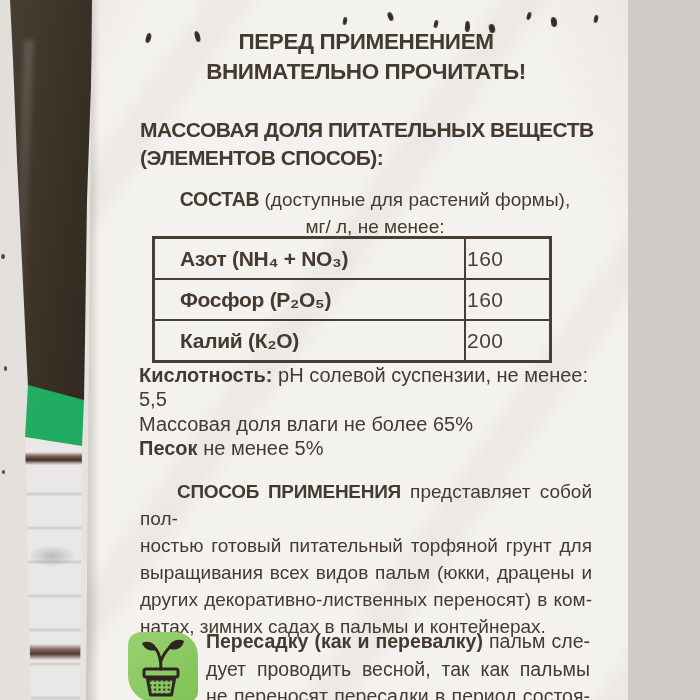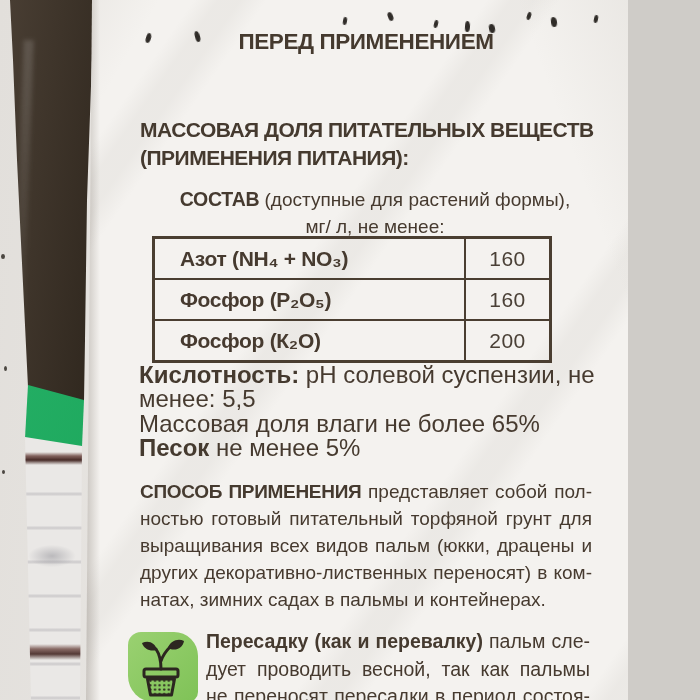--- a/index.html
+++ b/index.html
@@ -62,28 +62,28 @@
   }
   .intro{position:absolute;left:56px;top:186px;width:470px;font-size:19px;line-height:26.5px;text-align:center;}
   .intro b{font-size:19.5px;letter-spacing:-.3px;}
   table.comp{
     position:absolute;left:56px;top:236px;width:400px;border-collapse:collapse;
     border:3px solid #4a3e31;
     margin-left:12px;
   }
   table.comp td{border:2px solid #4a3e31;height:37px;}
   td.c-label{font-weight:bold;font-size:21px;letter-spacing:-.3px;padding-left:25px;width:283px;}
-  td.c-value{text-align:center;font-size:21px;letter-spacing:.5px;color:#4a4036;}
-  .props{position:absolute;left:55px;top:363px;width:470px;font-size:24px;line-height:24.4px;}
+  td.c-value{text-align:left;font-size:21px;letter-spacing:.5px;color:#4a4036;}
+  .props{position:absolute;left:55px;top:363px;width:470px;font-size:20px;line-height:24.4px;}
   .props .tline{text-align:left;}
   .para{font-size:19px;line-height:27px;}
   .para .tline{text-align:justify;text-align-last:justify;}
   .para .tline.last{text-align-last:left;}
   .usage{position:absolute;left:56px;top:478px;width:452px;}
-  .usage b{letter-spacing:-.3px;}
+  .usage b{letter-spacing:-.3px;margin-left:37px;}
   .note-text{position:absolute;left:122px;top:628px;width:384px;font-size:19.5px;line-height:27.6px;}
   .note-icon{
     position:absolute;left:44px;top:632px;width:70px;height:70px;
     background:linear-gradient(135deg,#9ad171,#7fc257);
     border-radius:13px 24px 10px 26px;
   }
   .note-icon svg{position:absolute;left:11px;top:7px;}
   b{font-weight:bold;color:#453a2f;}
 </style>
 </head>
@@ -98,44 +98,45 @@
   <div class="bag-wood"></div>
   <div class="speck" style="left:1px;top:254px;width:4px;height:5px;"></div>
   <div class="speck" style="left:4px;top:366px;width:3px;height:5px;"></div>
   <div class="speck" style="left:2px;top:470px;width:3px;height:4px;"></div>
 
   <div class="label">
     <div class="edge-shadow"></div>
 
     <div class="warning">
       <div>ПЕРЕД ПРИМЕНЕНИЕМ</div>
+      <div>ВНИМАТЕЛЬНО ПРОЧИТАТЬ!</div>
     </div>
 
     <div class="mass-heading">
       <div>МАССОВАЯ ДОЛЯ ПИТАТЕЛЬНЫХ ВЕЩЕСТВ</div>
-      <div>(ПРИМЕНЕНИЯ ПИТАНИЯ):</div>
+      <div>(ЭЛЕМЕНТОВ СПОСОБ):</div>
     </div>
 
     <div class="intro">
       <div><b>СОСТАВ</b><span> (доступные для растений формы),</span></div>
       <div>мг/ л, не менее:</div>
     </div>
 
     <table class="comp">
       <tbody>
           <tr>
             <td class="c-label">Азот (NH₄ + NO₃)</td>
             <td class="c-value">160</td>
           </tr>
           <tr>
             <td class="c-label">Фосфор (P₂O₅)</td>
             <td class="c-value">160</td>
           </tr>
           <tr>
-            <td class="c-label">Фосфор (К₂O)</td>
+            <td class="c-label">Калий (К₂O)</td>
             <td class="c-value">200</td>
           </tr>
         </tbody>
     </table>
 
     <div class="props">
         <div class="tline"><b>Кислотность:</b> pH солевой суспензии, не менее: 5,5</div>
         <div class="tline">Массовая доля влаги не более 65%</div>
         <div class="tline"><b>Песок</b> не менее 5%</div>
       </div>

